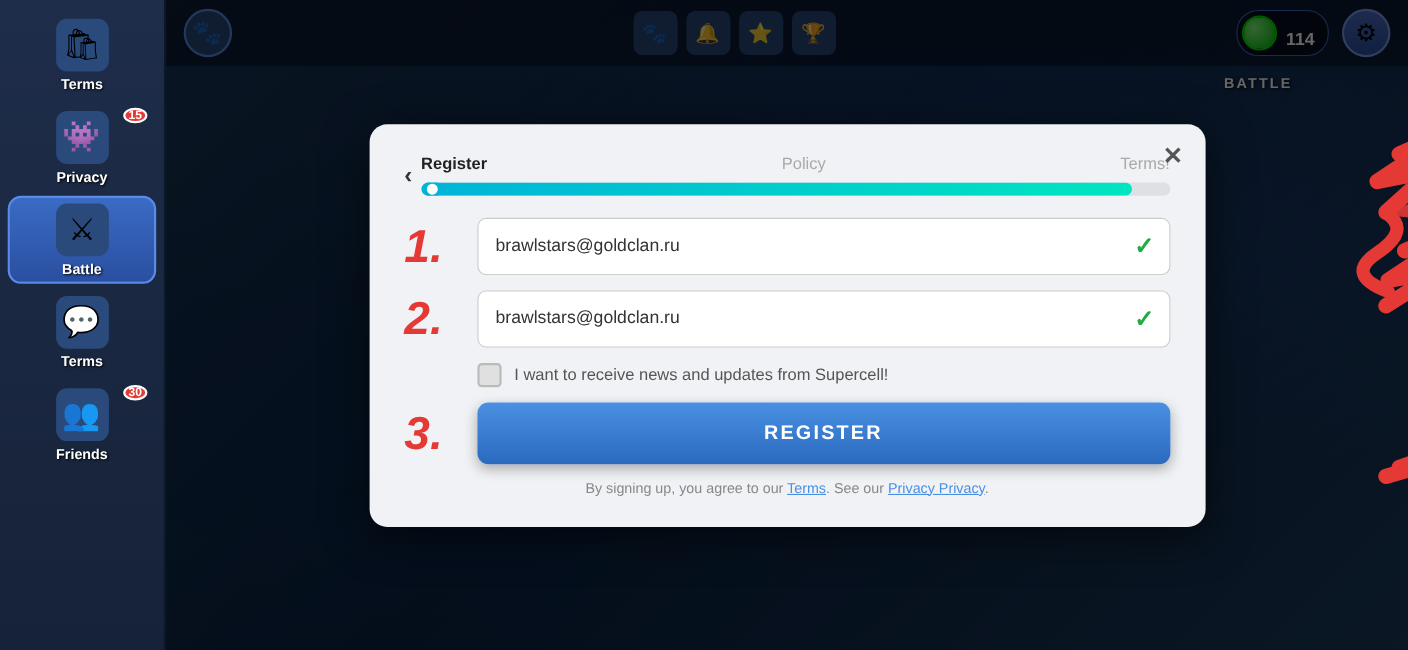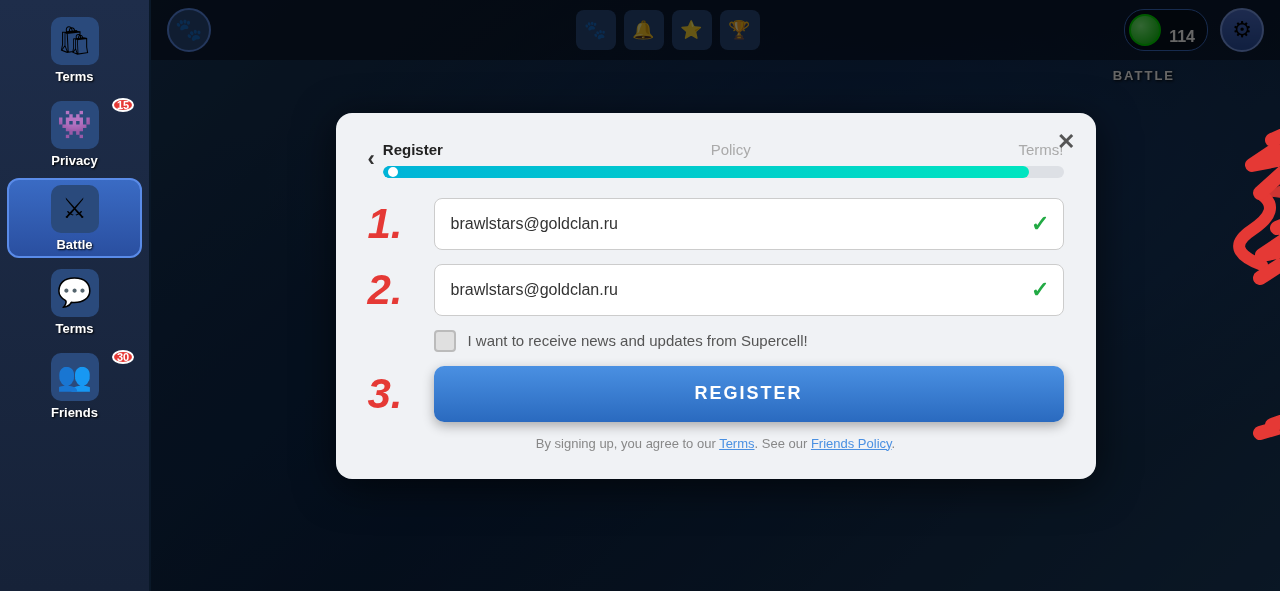--- a/index.html
+++ b/index.html
@@ -528,17 +528,17 @@
       </div>
 
       <div class="register-row">
         <span class="step-number">3.</span>
         <button class="register-btn">REGISTER</button>
       </div>
 
     </div>
 
     <div class="terms-text">
-      <span>By signing up, you agree to our </span><span class="terms-link">Terms</span><span>. See our </span><span class="terms-link">Friends Policy</span><span>.</span>
+      <span>By signing up, you agree to our </span><span class="terms-link">Terms</span><span>. See our </span><span class="terms-link">Privacy Privacy</span><span>.</span>
     </div>
 
   </div>
 </div>
 
 </body></html>

